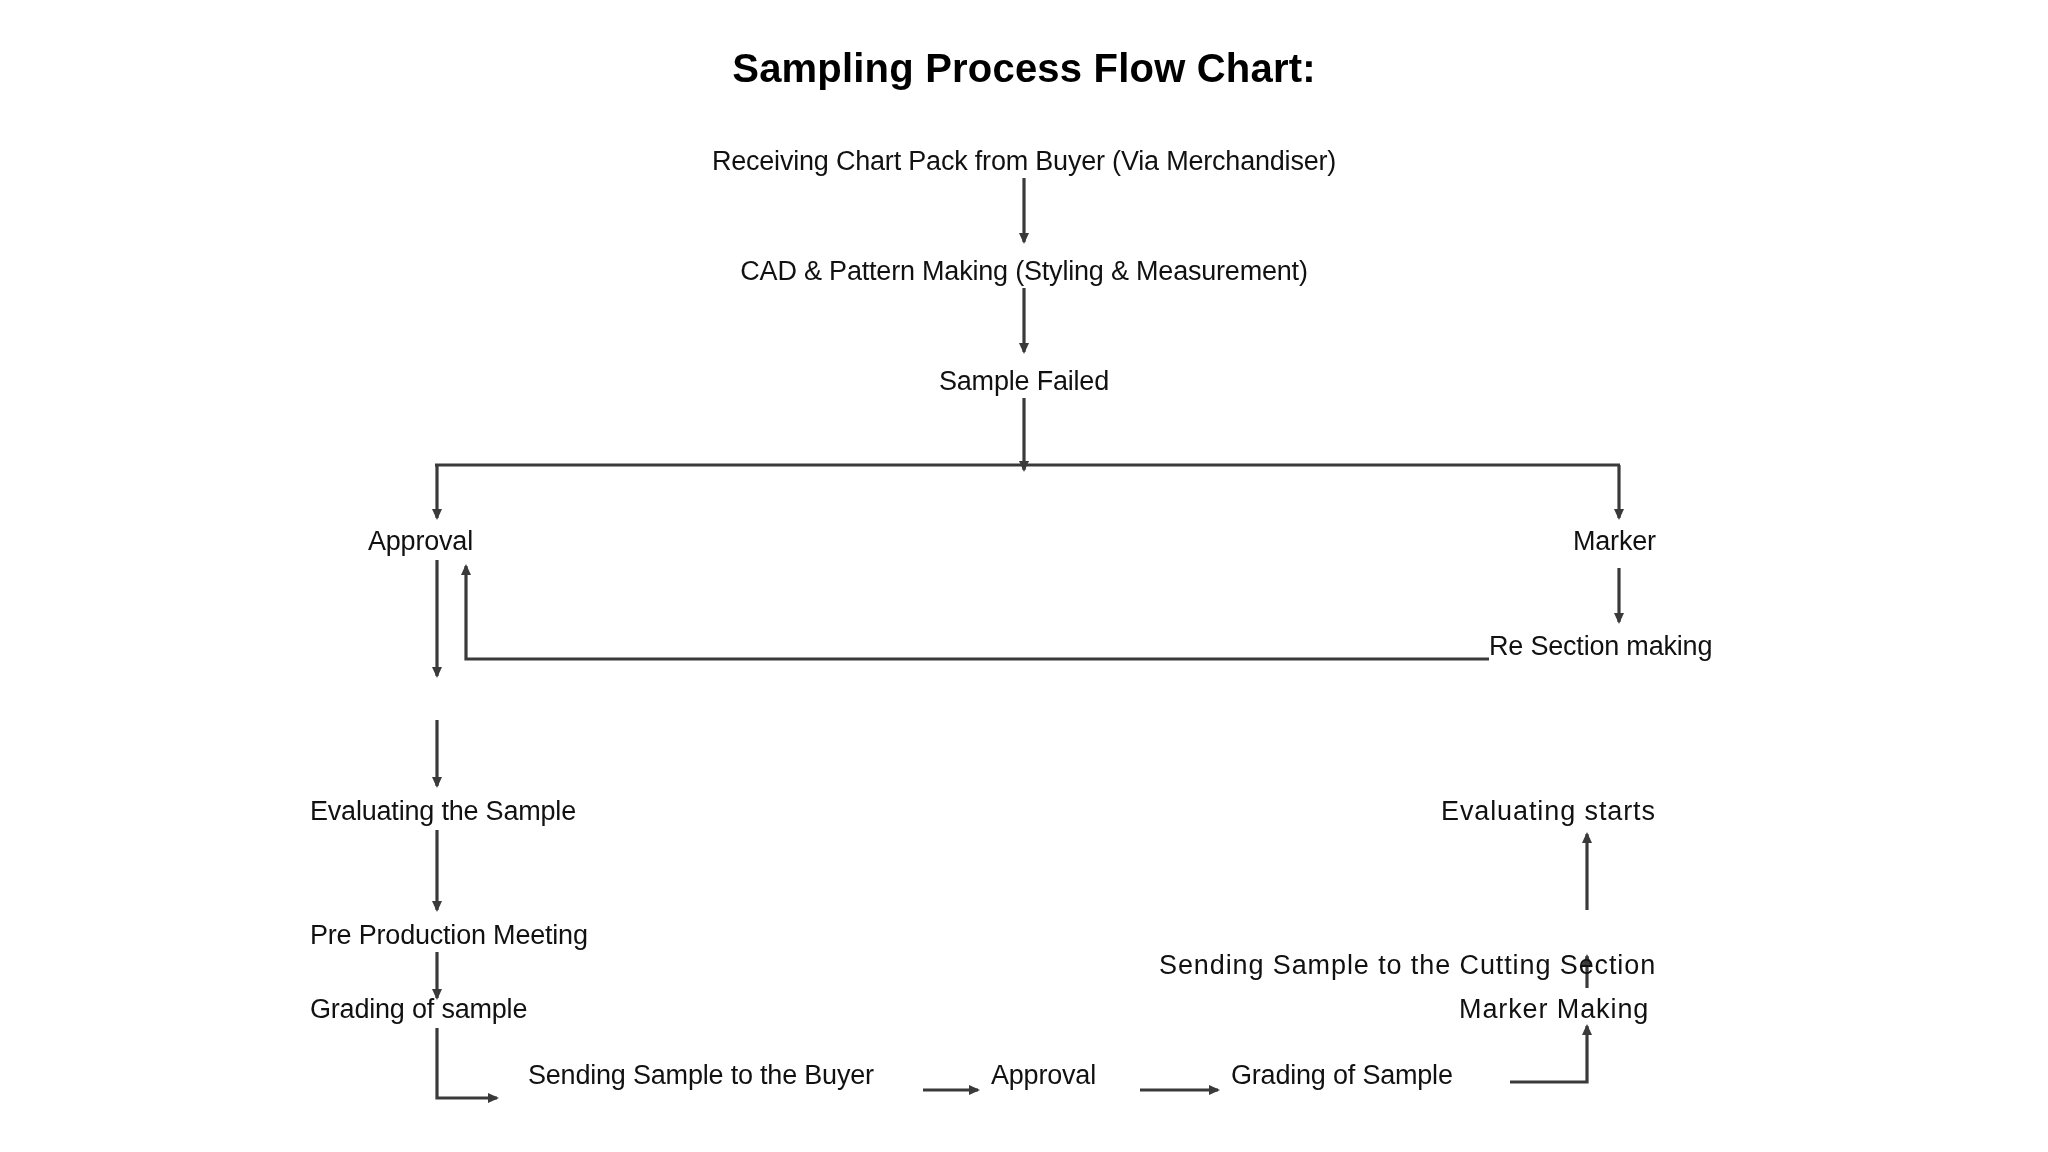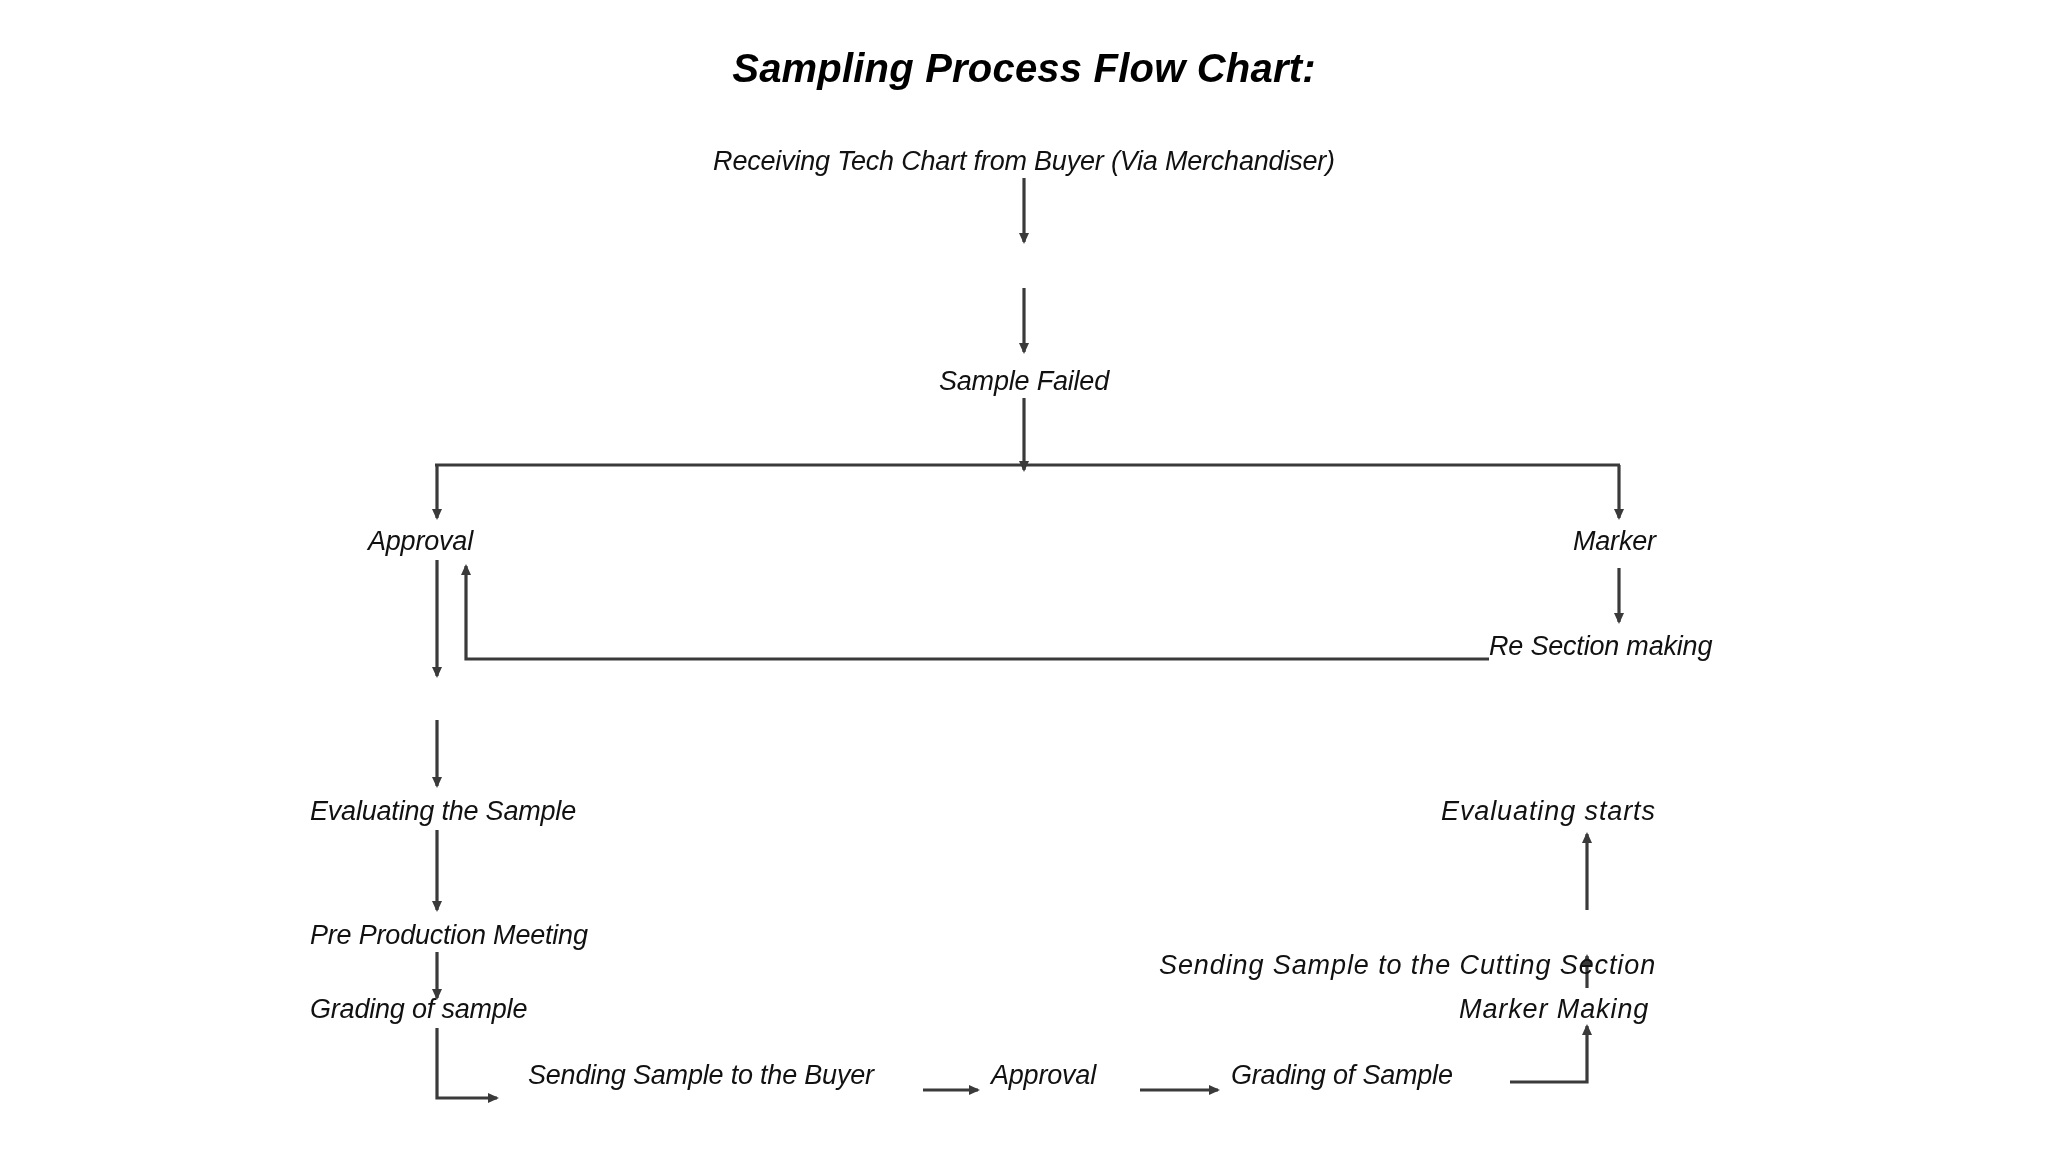--- a/index.html
+++ b/index.html
@@ -10,21 +10,20 @@
   }
   body {
     font-family: "Liberation Sans", sans-serif;
   }
   #page {
     position: relative;
     width: 1776px;
     height: 1152px;
     background: #ffffff;
     overflow: hidden;
-    font-style: italic;
   }
   #flow-canvas {
     position: absolute;
     left: 0;
     top: 0;
     width: 2048px;
     height: 1152px;
   }
   .node {
     position: absolute;
@@ -114,22 +113,23 @@
       <line x1="1140" y1="1090" x2="1218" y2="1090" marker-end="url(#ah-right)"></line>
 
       <path d="M1510,1082 L1587,1082 L1587,1026" marker-end="url(#ah-up)"></path>
 
       <line x1="1587" y1="988" x2="1587" y2="956" marker-end="url(#ah-up)"></line>
 
       <line x1="1587" y1="910" x2="1587" y2="834" marker-end="url(#ah-up)"></line>
     </g>
   </svg>
 
-  <div class="node center" style="left:1024px; top:146px;">Receiving Tech Chart from Buyer (Via Merchandiser)</div>
+  <div class="node center" style="left:1024px; top:146px;">Receiving Chart Pack from Buyer (Via Merchandiser)</div>
 
+  <div class="node center" style="left:1024px; top:256px;">CAD &amp; Pattern Making (Styling &amp; Measurement)</div>
 
   <div class="node center" style="left:1024px; top:366px;">Sample Failed</div>
 
   <div class="node left" style="left:368px; top:526px;">Approval</div>
 
   <div class="node left" style="left:1573px; top:526px;">Marker</div>
 
   <div class="node left" style="left:1489px; top:631px;">Re Section making</div>
 
 

